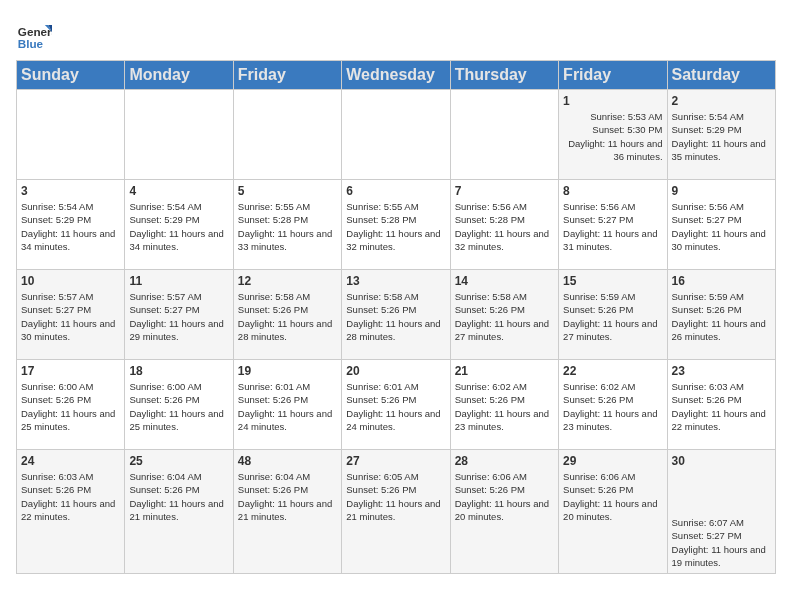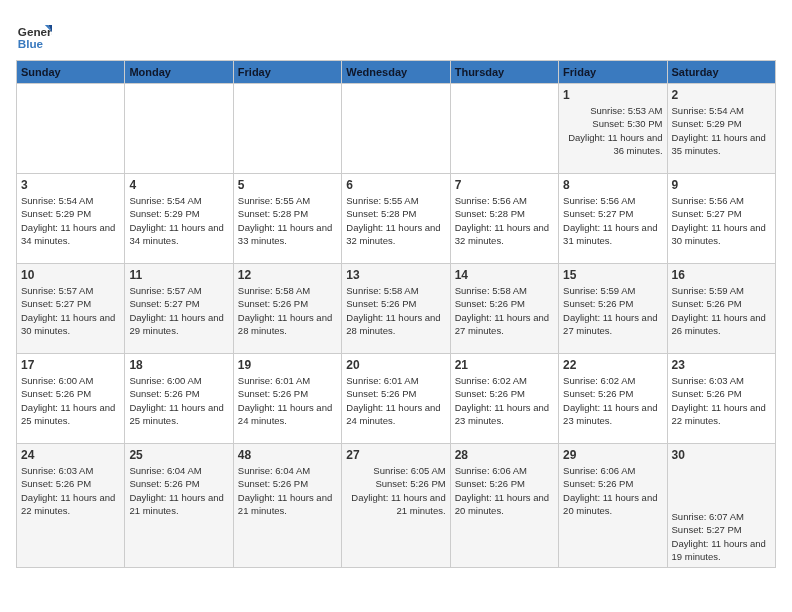--- a/index.html
+++ b/index.html
@@ -38,22 +38,22 @@
       color: #333;
       font-weight: bold;
     }
     table {
       width: 100%;
       border-collapse: collapse;
       table-layout: fixed;
     }
     thead th {
       background: #3a7abf;
-      color: #0f172a;
-      font-size: 11px;
+      color: #e5e5e5;
+      font-size: 16px;
       padding: 5px 4px;
       text-align: left;
       border: 1px solid #ccc;
     }
     tbody td {
       vertical-align: top;
       border: 1px solid #ccc;
       padding: 4px 4px 4px 4px;
       height: 90px;
       font-size: 10px;
@@ -272,21 +272,21 @@
 Daylight: 11 hours and 21 minutes.</div>
         </td>
         <td>
           <span class="day-num">48</span>
           <div class="day-info" style="white-space: pre-line;">Sunrise: 6:04 AM
 Sunset: 5:26 PM
 Daylight: 11 hours and 21 minutes.</div>
         </td>
         <td>
           <span class="day-num">27</span>
-          <div class="day-info" style="white-space: pre-line; text-align: right;">Sunrise: 6:05 AM
+          <div class="day-info" style="white-space: pre-line;">Sunrise: 6:05 AM
 Sunset: 5:26 PM
 Daylight: 11 hours and 21 minutes.</div>
         </td>
         <td>
           <span class="day-num">28</span>
           <div class="day-info" style="white-space: pre-line;">Sunrise: 6:06 AM
 Sunset: 5:26 PM
 Daylight: 11 hours and 20 minutes.</div>
         </td>
         <td>

